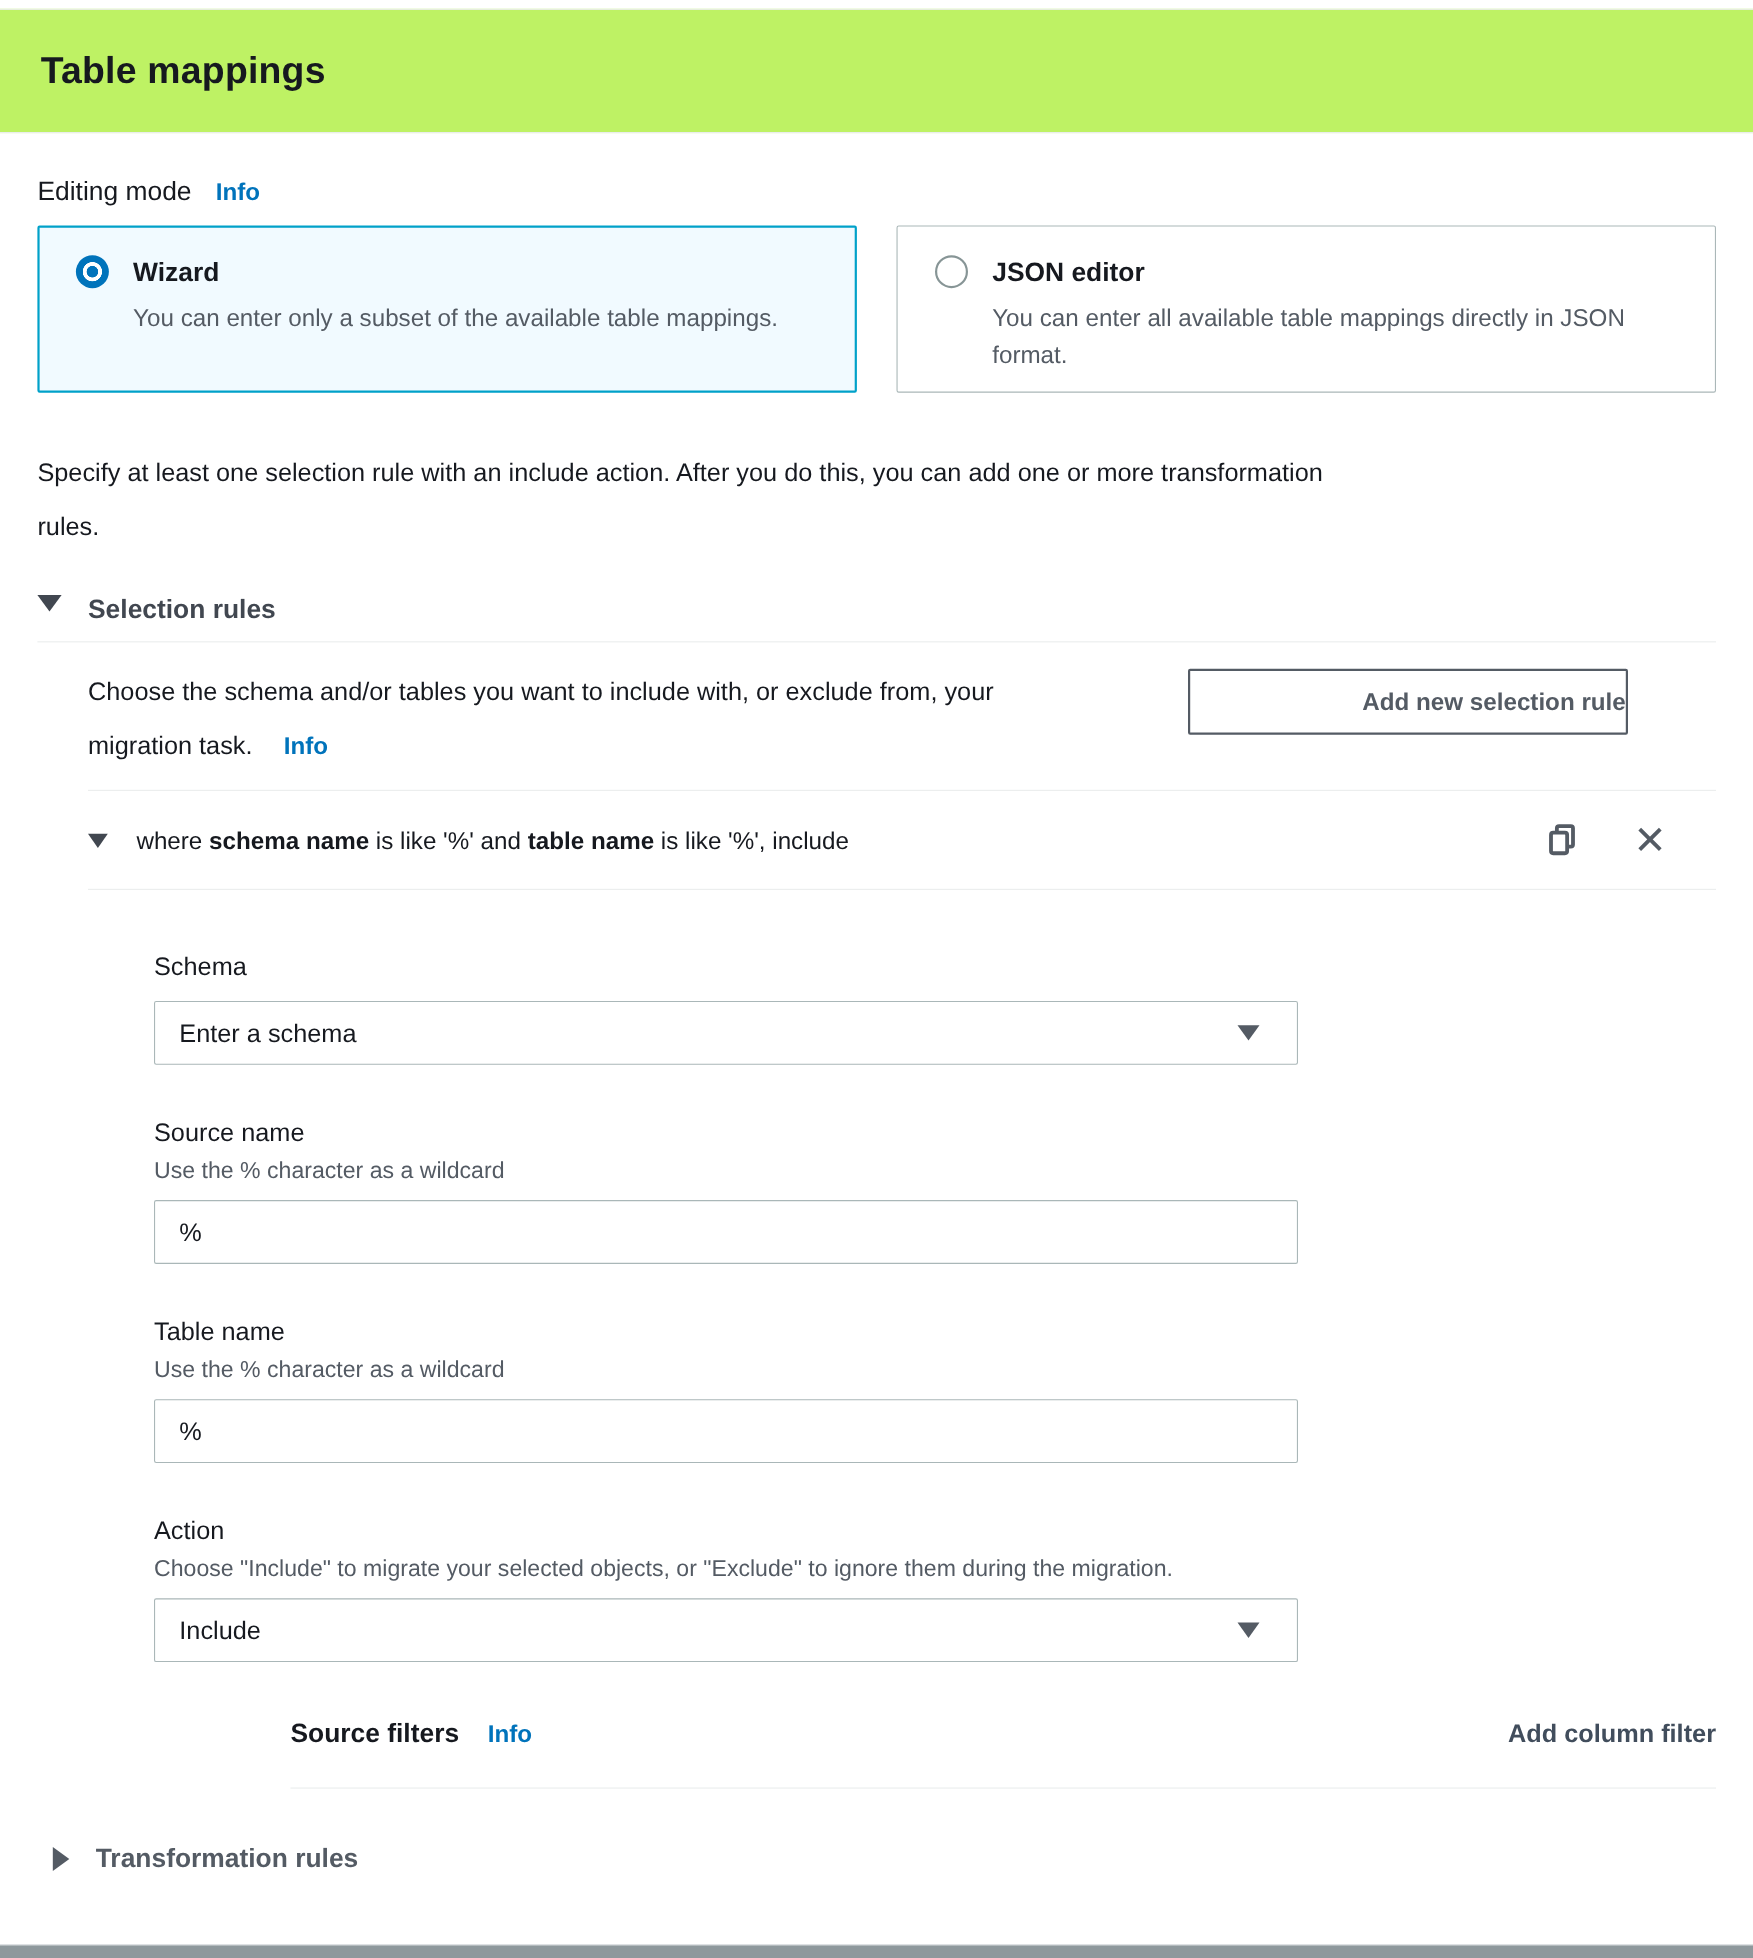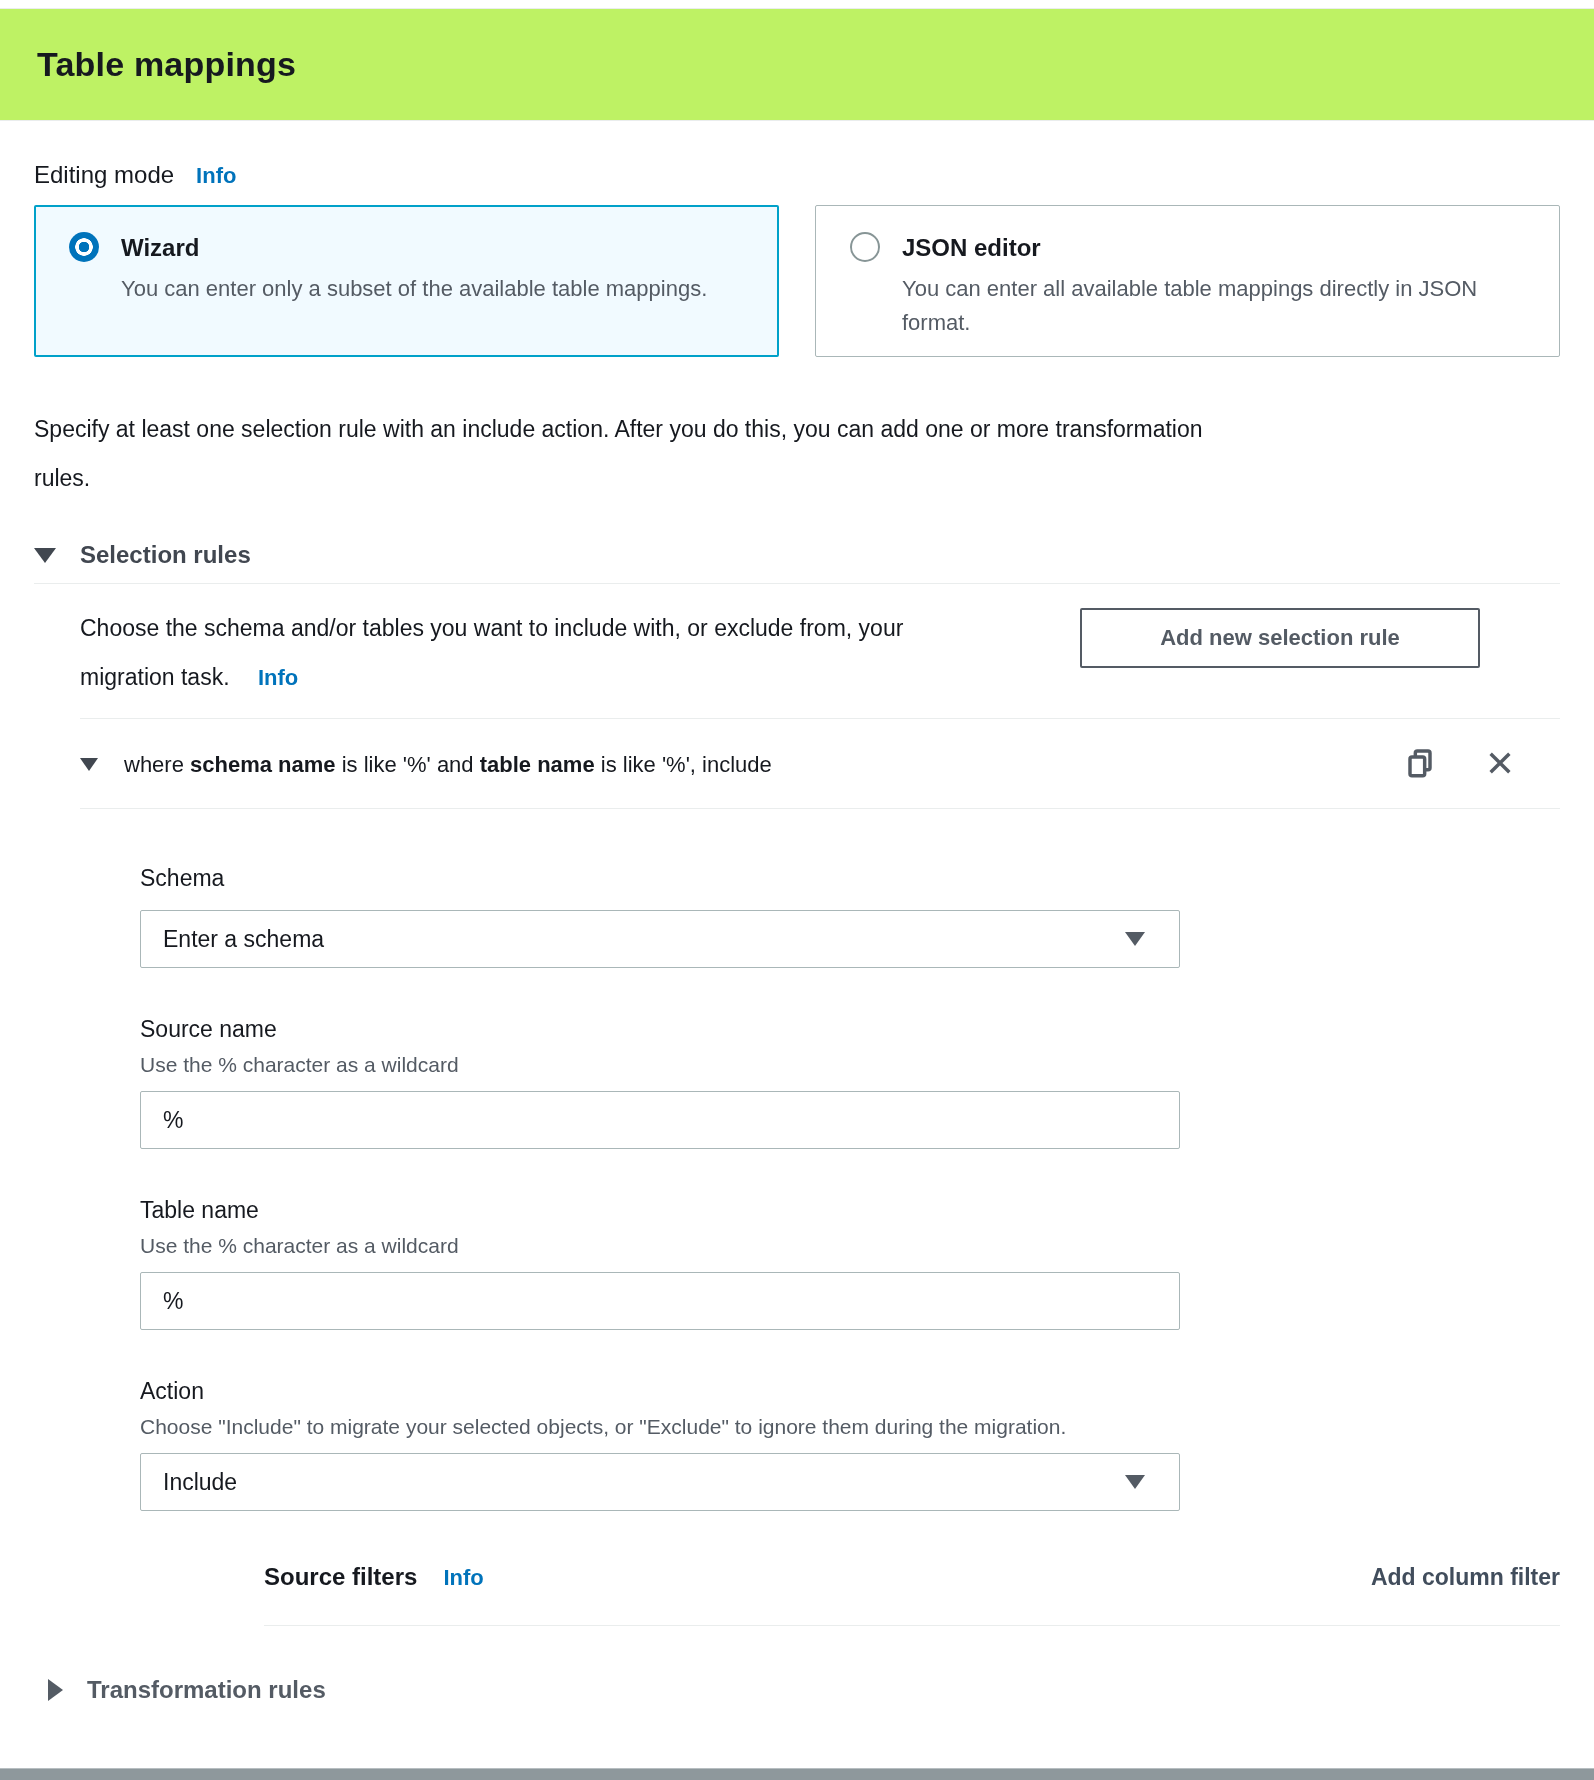--- a/index.html
+++ b/index.html
@@ -27,36 +27,36 @@
   .radio { width:30px; height:30px; border-radius:50%; flex:0 0 30px; }
   .radio.on { background:radial-gradient(circle at center, #0073bb 0 5px, #ffffff 5.5px 8.5px, #0073bb 9px 100%); }
   .radio.off { background:#fff; border:2px solid #879596; }
   .card-label { font-size:24px; font-weight:600; color:#16191f; }
   .card-desc { margin:10px 0 0 52px; font-size:22px; line-height:34px; color:#545b64; max-width:600px; }
 
   
   .intro { margin-top:48px; font-size:23px; line-height:49px; color:#16191f; }
 
   
-  .sect-head { margin-top:38px; display:flex; align-items:center; gap:24px; cursor:pointer; }
+  .sect-head { margin-top:38px; display:flex; gap:24px; cursor:pointer; }
   .tri-down-dark { width:0; height:0; border-left:11px solid transparent; border-right:11px solid transparent;
     border-top:15px solid #414750; }
   .tri-down-sm { width:0; height:0; border-left:9px solid transparent; border-right:9px solid transparent;
     border-top:13px solid #414750; }
   .tri-right { width:0; height:0; border-top:11px solid transparent; border-bottom:11px solid transparent;
     border-left:15px solid #545b64; }
   .sect-title { font-size:24px; font-weight:bold; color:#414750; }
   .divider { height:1px; background:#eaeded; margin-top:14px; }
 
   .section-inner { margin-left:46px; }
   .choose-row { margin-top:20px; display:flex; align-items:flex-start; }
   .choose-text { font-size:23px; line-height:49px; color:#16191f; max-width:1000px; flex:1; }
   .btn-secondary { margin-right:32px; margin-top:4px; width:400px; height:60px; background:#fff;
     border:2px solid #545b64; border-radius:2px; font-family:"Liberation Sans",sans-serif;
-    font-size:22px; font-weight:bold; color:#545b64; cursor:pointer; }
+    font-size:22px; font-weight:bold; color:#545b64; cursor:pointer;text-align:right; }
   .choose-divider { margin-top:16px; }
 
   
   .rule-head { margin-top:0; padding:26px 44px 24px 0; display:flex; align-items:center; }
   .rule-summary { margin-left:26px; font-size:22px; color:#16191f; flex:1; }
   .rule-summary b { font-weight:bold; }
   .icon-btn { background:none; border:none; cursor:pointer; padding:0; margin-left:48px;
     display:flex; align-items:center; }
 
   .rule-form { margin-left:60px; }

